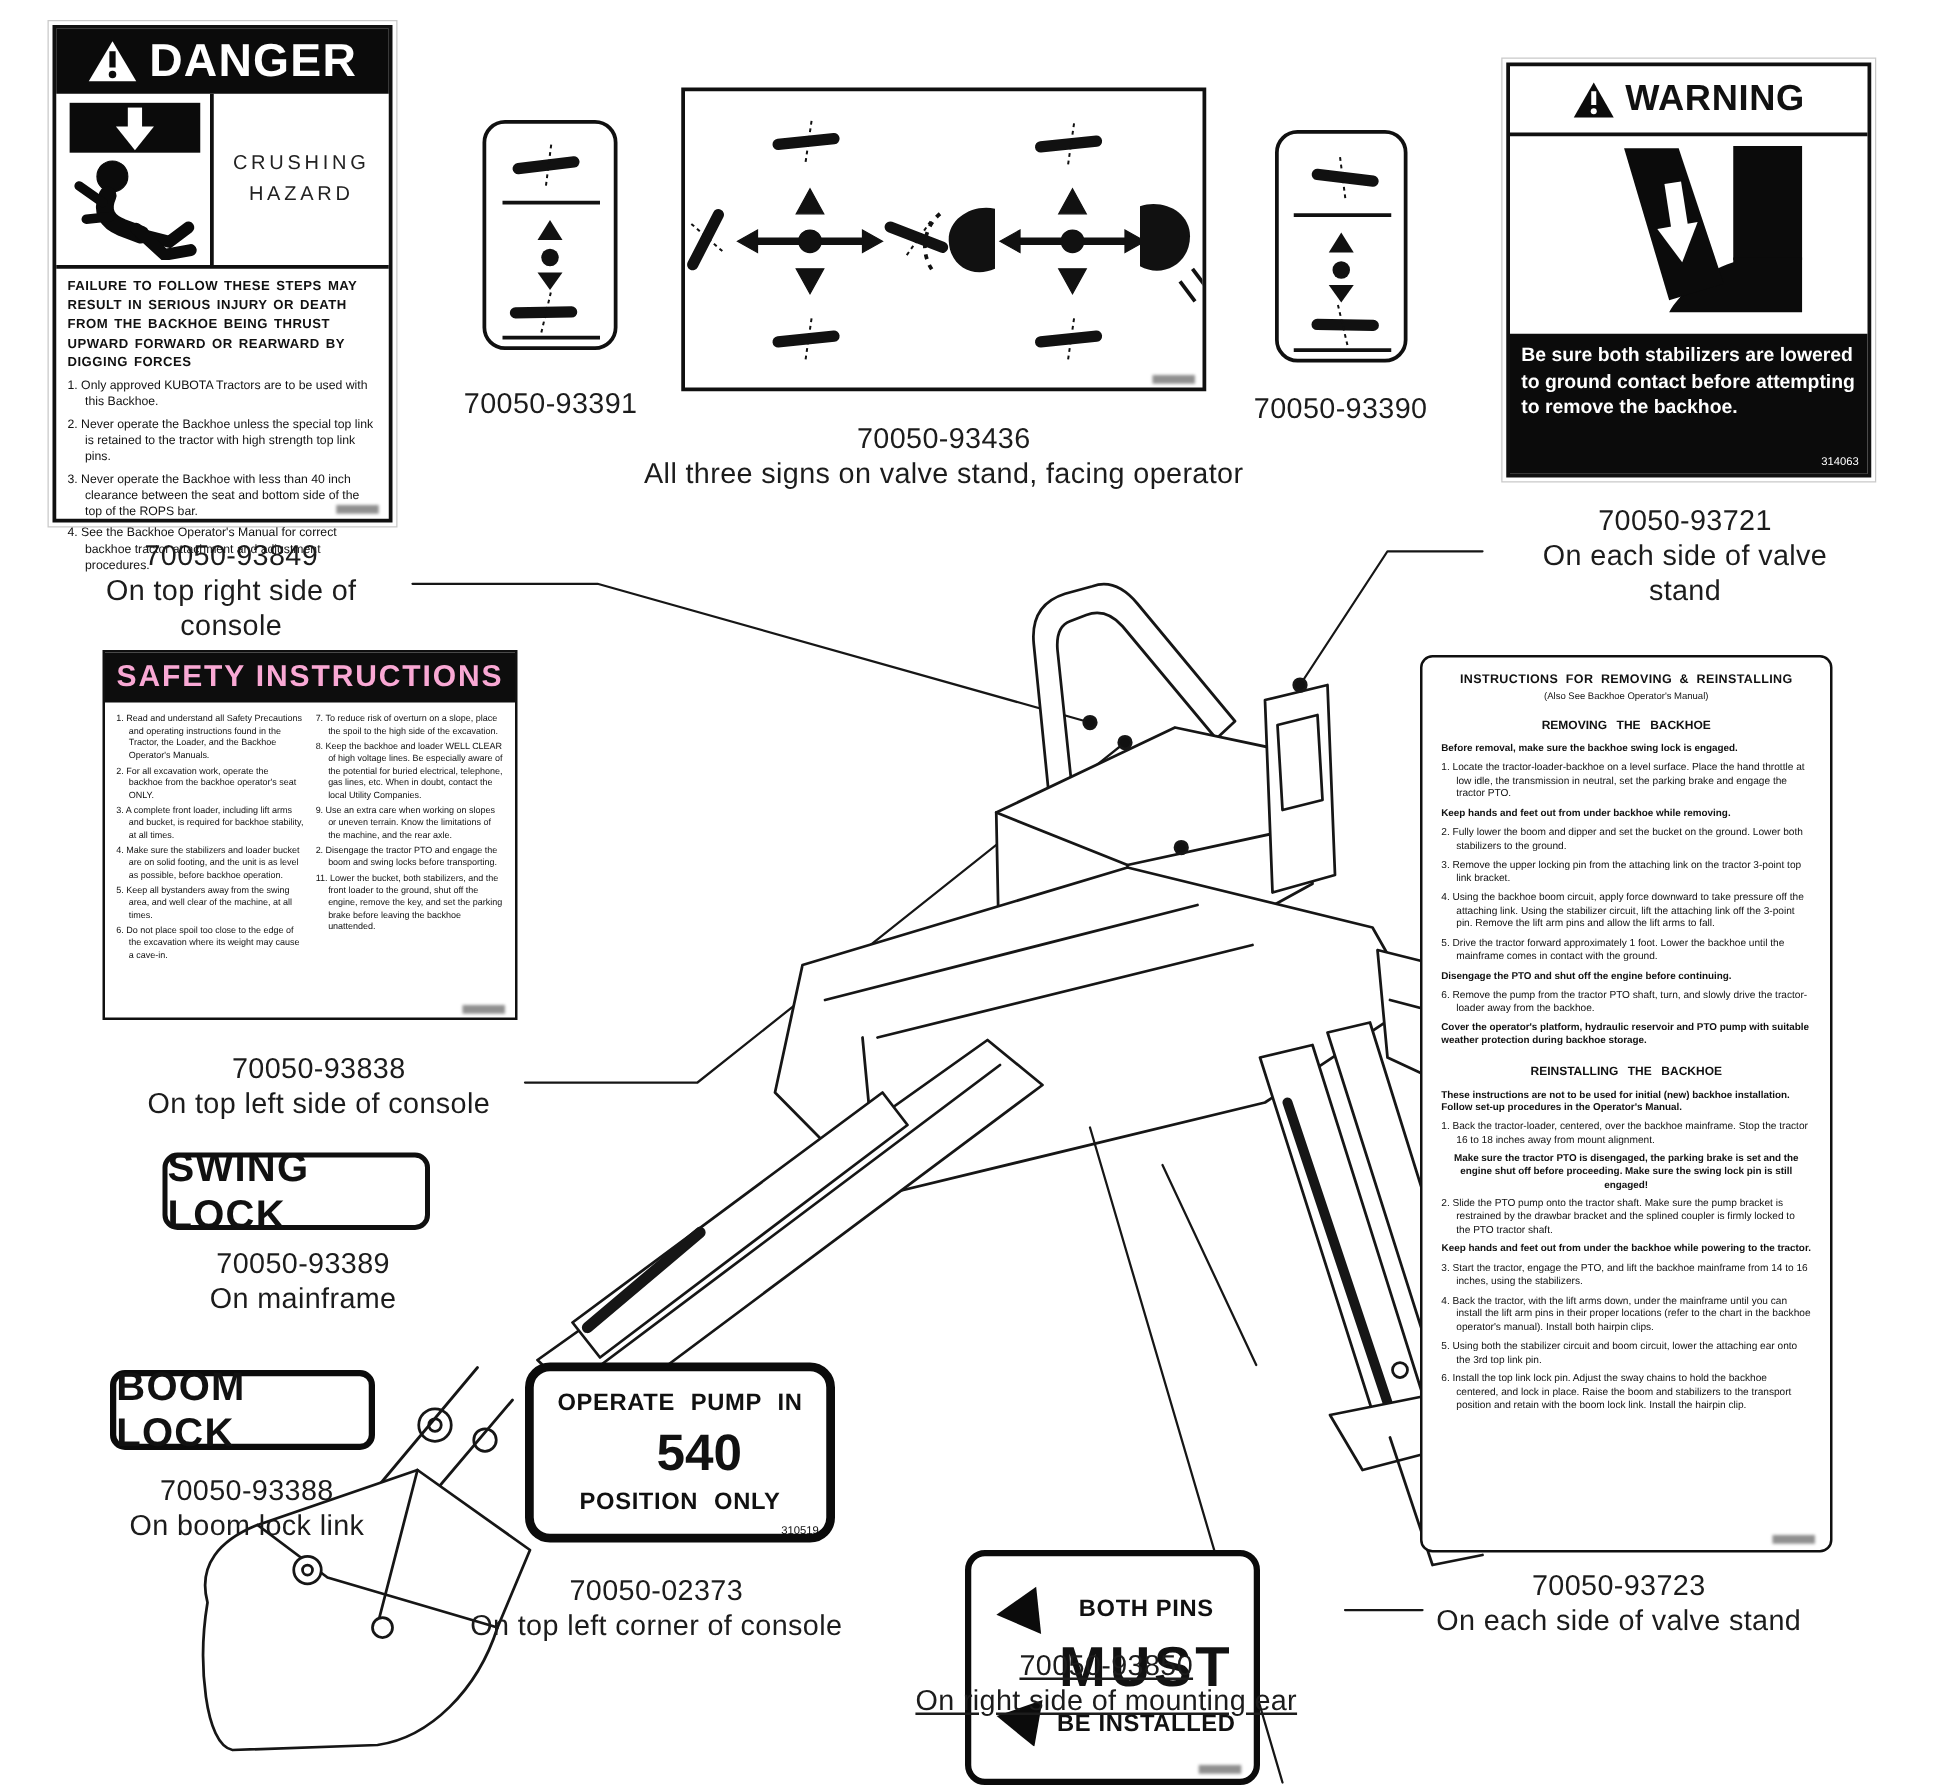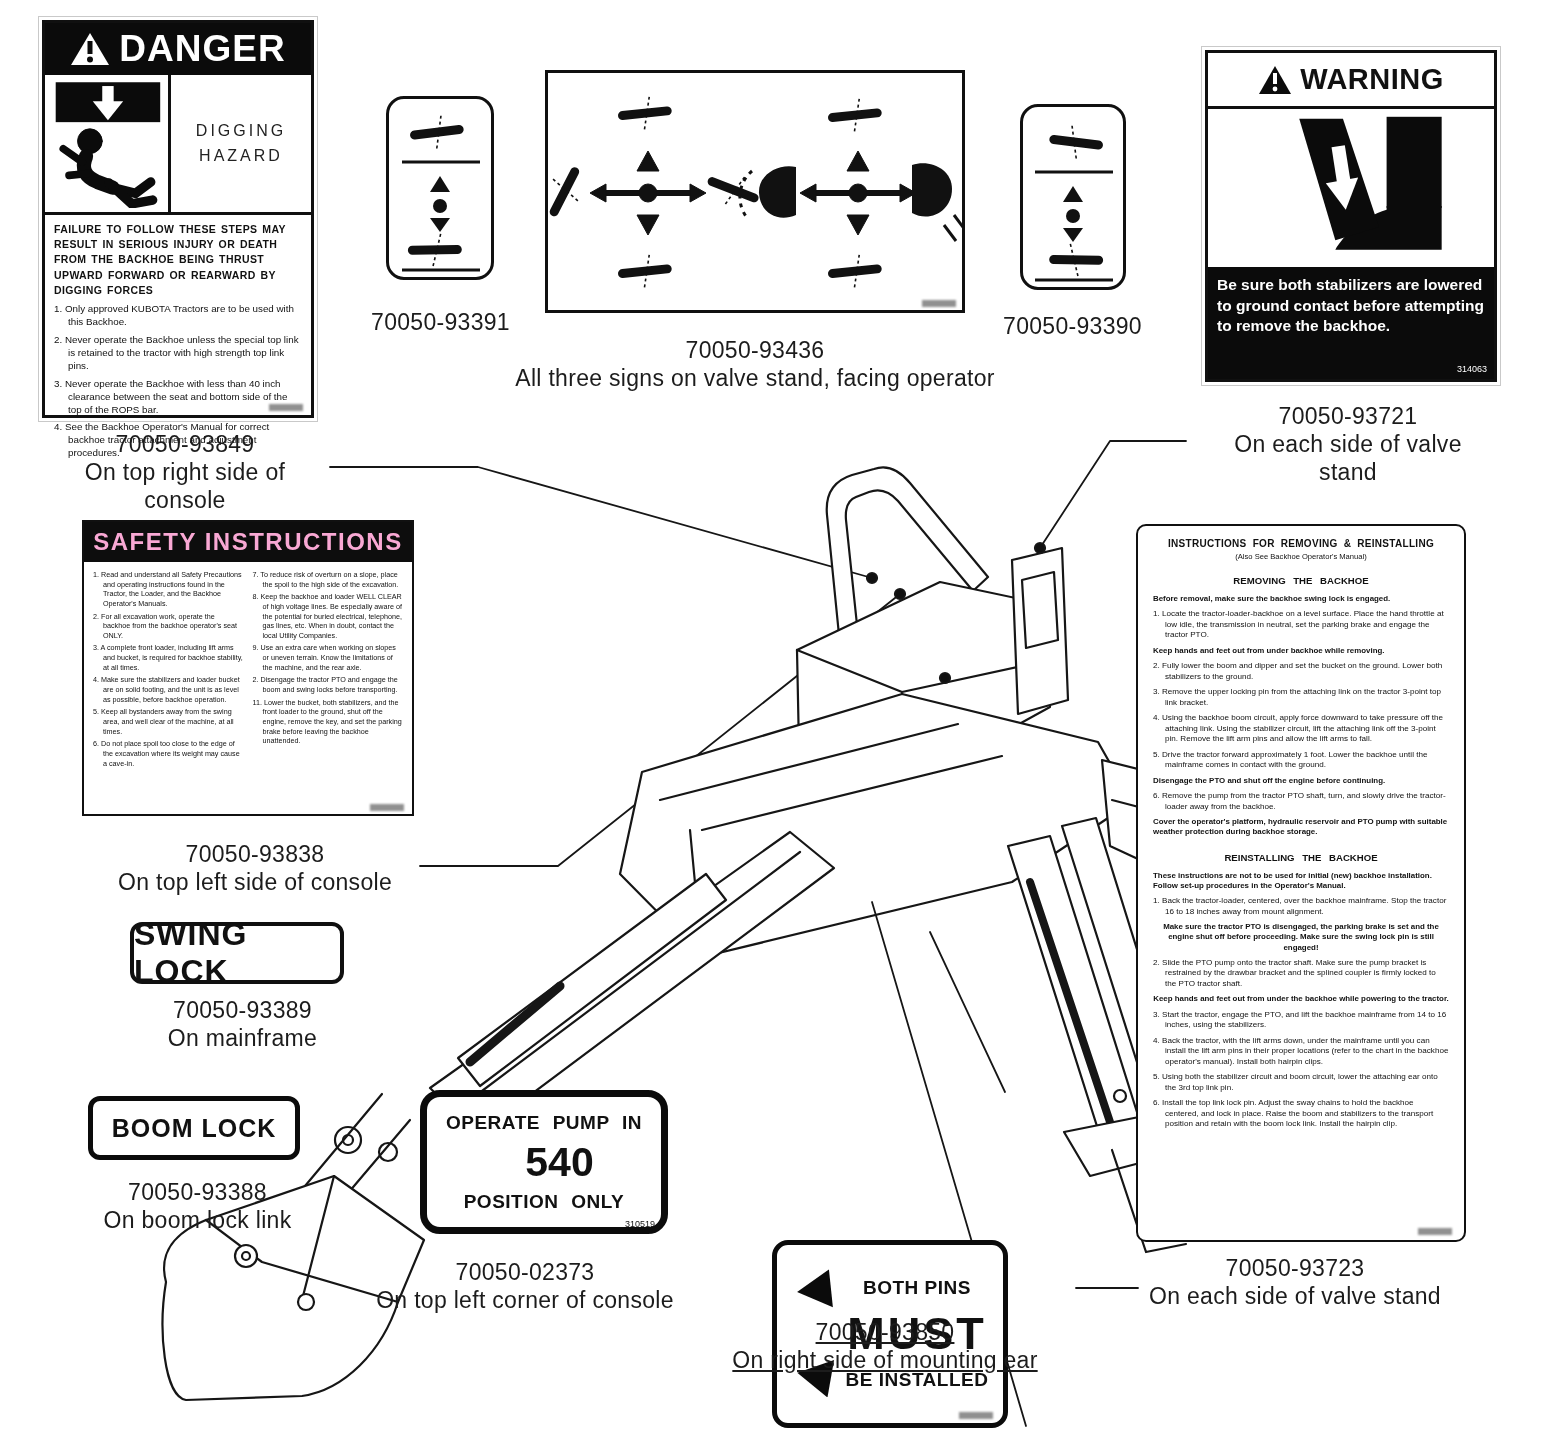--- a/index.html
+++ b/index.html
@@ -49,21 +49,21 @@
   .safety-head { height:40px; background:#0d0d0d; color:#f9a8d4; display:flex; align-items:center;
                  justify-content:center; font-size:24px; font-weight:800; letter-spacing:1.5px; }
   .safety-body { display:flex; gap:9px; padding:8px 9px; filter:blur(.35px); }
   .safety-col { flex:1; }
   .safety-item { font-size:7.2px; line-height:1.34; margin-bottom:3px; padding-left:10px; text-indent:-10px; }
 
   
   .swing { left:130px; top:922px; width:214px; height:62px; border:4px solid #101010; border-radius:12px;
            display:flex; align-items:center; justify-content:center; font-size:32px; font-weight:700; letter-spacing:1px; }
   .boom  { left:88px; top:1096px; width:212px; height:64px; border:5px solid #0b0b0b; border-radius:12px;
-           display:flex; align-items:center; justify-content:center; font-size:25px; font-weight:700; letter-spacing:1px;text-align:center; }
+           display:flex; align-items:center; justify-content:center; font-size:32px; font-weight:700; letter-spacing:1px; }
 
   .pump { left:420px; top:1090px; width:248px; height:144px; border:7px solid #0b0b0b; border-radius:20px;
           display:flex; flex-direction:column; align-items:center; justify-content:center; gap:5px; position:relative; }
   .pump-l1, .pump-l3 { font-size:19px; font-weight:700; word-spacing:7px; letter-spacing:.5px; }
   .pump-l2 { font-size:41px; font-weight:700;margin-left:31px; }
   .pump .pn { position:absolute; right:6px; bottom:-2px; font-size:9px; font-weight:400; }
 
   .pins { left:772px; top:1096px; width:236px; height:188px; border:5px solid #0b0b0b; border-radius:16px; position:relative; }
   .pins-arrow { position:absolute; left:18px; }
   .pins-arrow.a1 { top:24px; }
@@ -160,21 +160,21 @@
           <g stroke="#0b0b0b" fill="none" stroke-linecap="round">
             <circle cx="42" cy="64" r="13" fill="#0b0b0b"></circle>
             <path stroke-width="15" d="M38 80 C32 94 38 102 50 107 L66 113"></path>
             <path stroke-width="8" d="M34 86 L14 72 M40 98 L20 100"></path>
             <path stroke-width="10" d="M66 113 L90 119 L106 107"></path>
             <path stroke-width="10" d="M62 108 L86 130 L108 126"></path>
           </g>
         </svg>
       </div>
       <div class="hazard-cell">
-        <span>DIGGING</span>
+        <span>CRUSHING</span>
         <span>HAZARD</span>
       </div>
     </div>
     <div class="danger-body">
       <div class="danger-intro">FAILURE TO FOLLOW THESE STEPS MAY RESULT IN SERIOUS INJURY OR DEATH FROM THE BACKHOE BEING THRUST UPWARD FORWARD OR REARWARD BY DIGGING FORCES</div>
       <div class="danger-item">1. Only approved KUBOTA Tractors are to be used with this Backhoe.</div>
       <div class="danger-item">2. Never operate the Backhoe unless the special top link is retained to the tractor with high strength top link pins.</div>
       <div class="danger-item">3. Never operate the Backhoe with less than 40 inch clearance between the seat and bottom side of the top of the ROPS bar.</div>
       <div class="danger-item">4. See the Backhoe Operator's Manual for correct backhoe tractor attachment and adjustment procedures.</div>
     </div>

